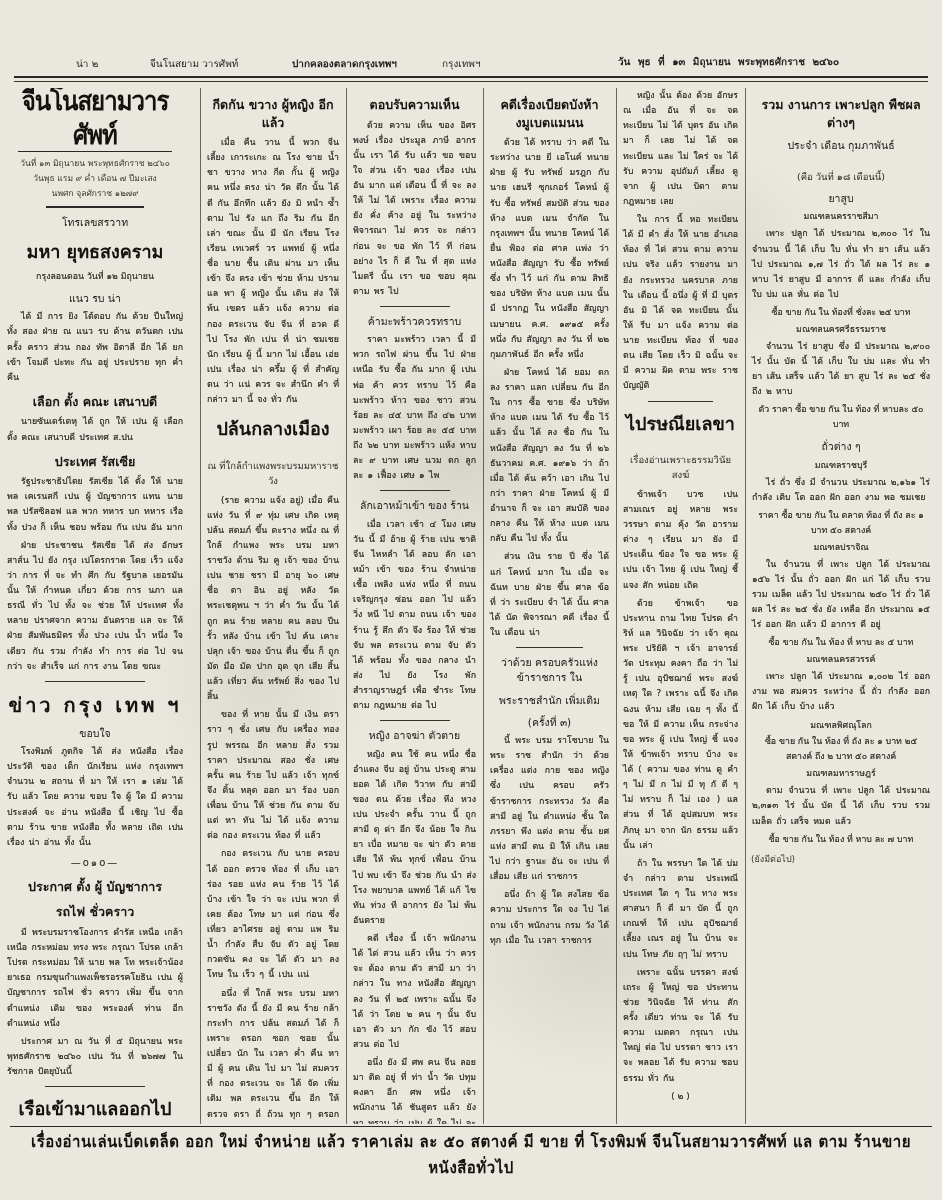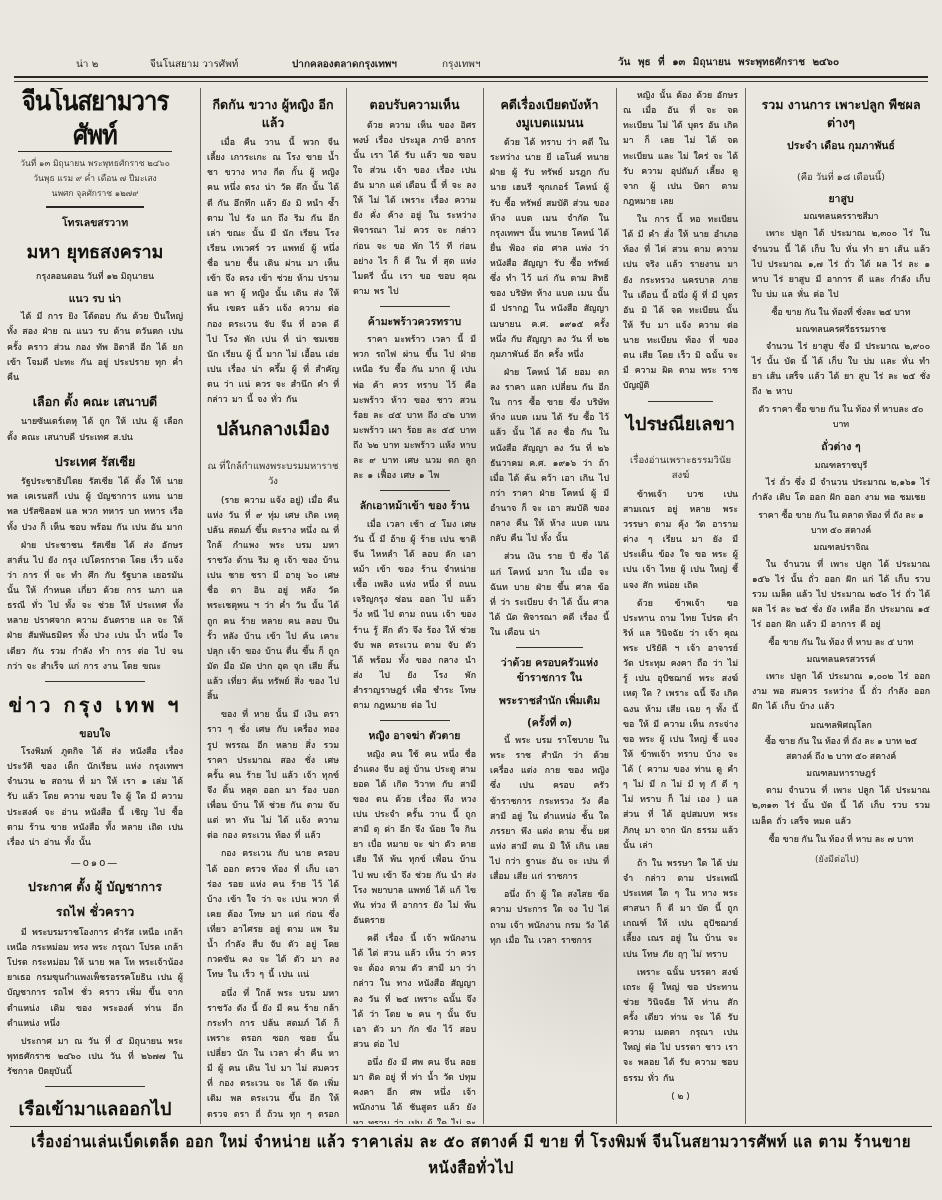--- a/index.html
+++ b/index.html
@@ -20,26 +20,26 @@
   
   .masthead{text-align:center;margin-bottom:4px;}
   .mast-title{font-size:24px;font-weight:bold;color:#14120e;letter-spacing:-1px;transform:scaleY(1.12);line-height:1.25;}
   .mast-rule{border-top:1.5px solid #2a2824;width:86%;margin:3px auto 4px;}
   .mast-rule2{border-top:2.5px solid #2a2824;width:55%;margin:5px auto 2px;}
   .mast-line{font-size:8.5px;line-height:1.75;color:#35322b;}
   
   .s-h1{font-size:18px;font-weight:bold;text-align:center;color:#14120e;margin:10px 0 5px;line-height:1.35;}
   .s-h1x{font-size:20px;letter-spacing:3px;}
   .s-h2{font-size:12.5px;font-weight:bold;text-align:center;color:#17150f;margin:8px 0 4px;line-height:1.4;}
-  .s-h3{font-size:10.5px;font-weight:bold;text-align:center;color:#1a1812;margin:7px 0 3px;line-height:1.45;}
+  .s-h3{font-size:10.5px;font-weight:normal;text-align:center;color:#1a1812;margin:7px 0 3px;line-height:1.45;}
   .s-sub{font-size:9.5px;text-align:center;margin:16px 0 5px;color:#2e2b24;}
   .s-p{font-size:8.8px;line-height:1.72;text-align:justify;text-indent:14px;margin:0 1px 3px;
        text-shadow:0 0 .5px rgba(50,46,38,.75);word-spacing:1.5px;}
   .s-pc{font-size:8.8px;text-align:center;margin:2px 0;line-height:1.7;text-shadow:0 0 .5px rgba(50,46,38,.7);}
-  .s-pr{font-size:9px;text-align:center;margin:5px 8px 4px 0;}
+  .s-pr{font-size:9px;text-align:left;margin:5px 8px 4px 0;}
   .s-rule{border-top:1px solid #35322a;width:56%;margin:7px auto;}
   .s-orn{text-align:center;font-size:10px;letter-spacing:2px;margin:5px 0;color:#1c1a14;}
   
   .footrule{position:absolute;left:10px;width:922px;border-top:1.5px solid #2a2824;}
   .banner{position:absolute;left:14px;width:914px;text-align:center;font-size:15px;font-weight:bold;
           color:#14120d;letter-spacing:.5px;transform:scaleY(1.08);}
 </style>
 </head>
 <body>
 

